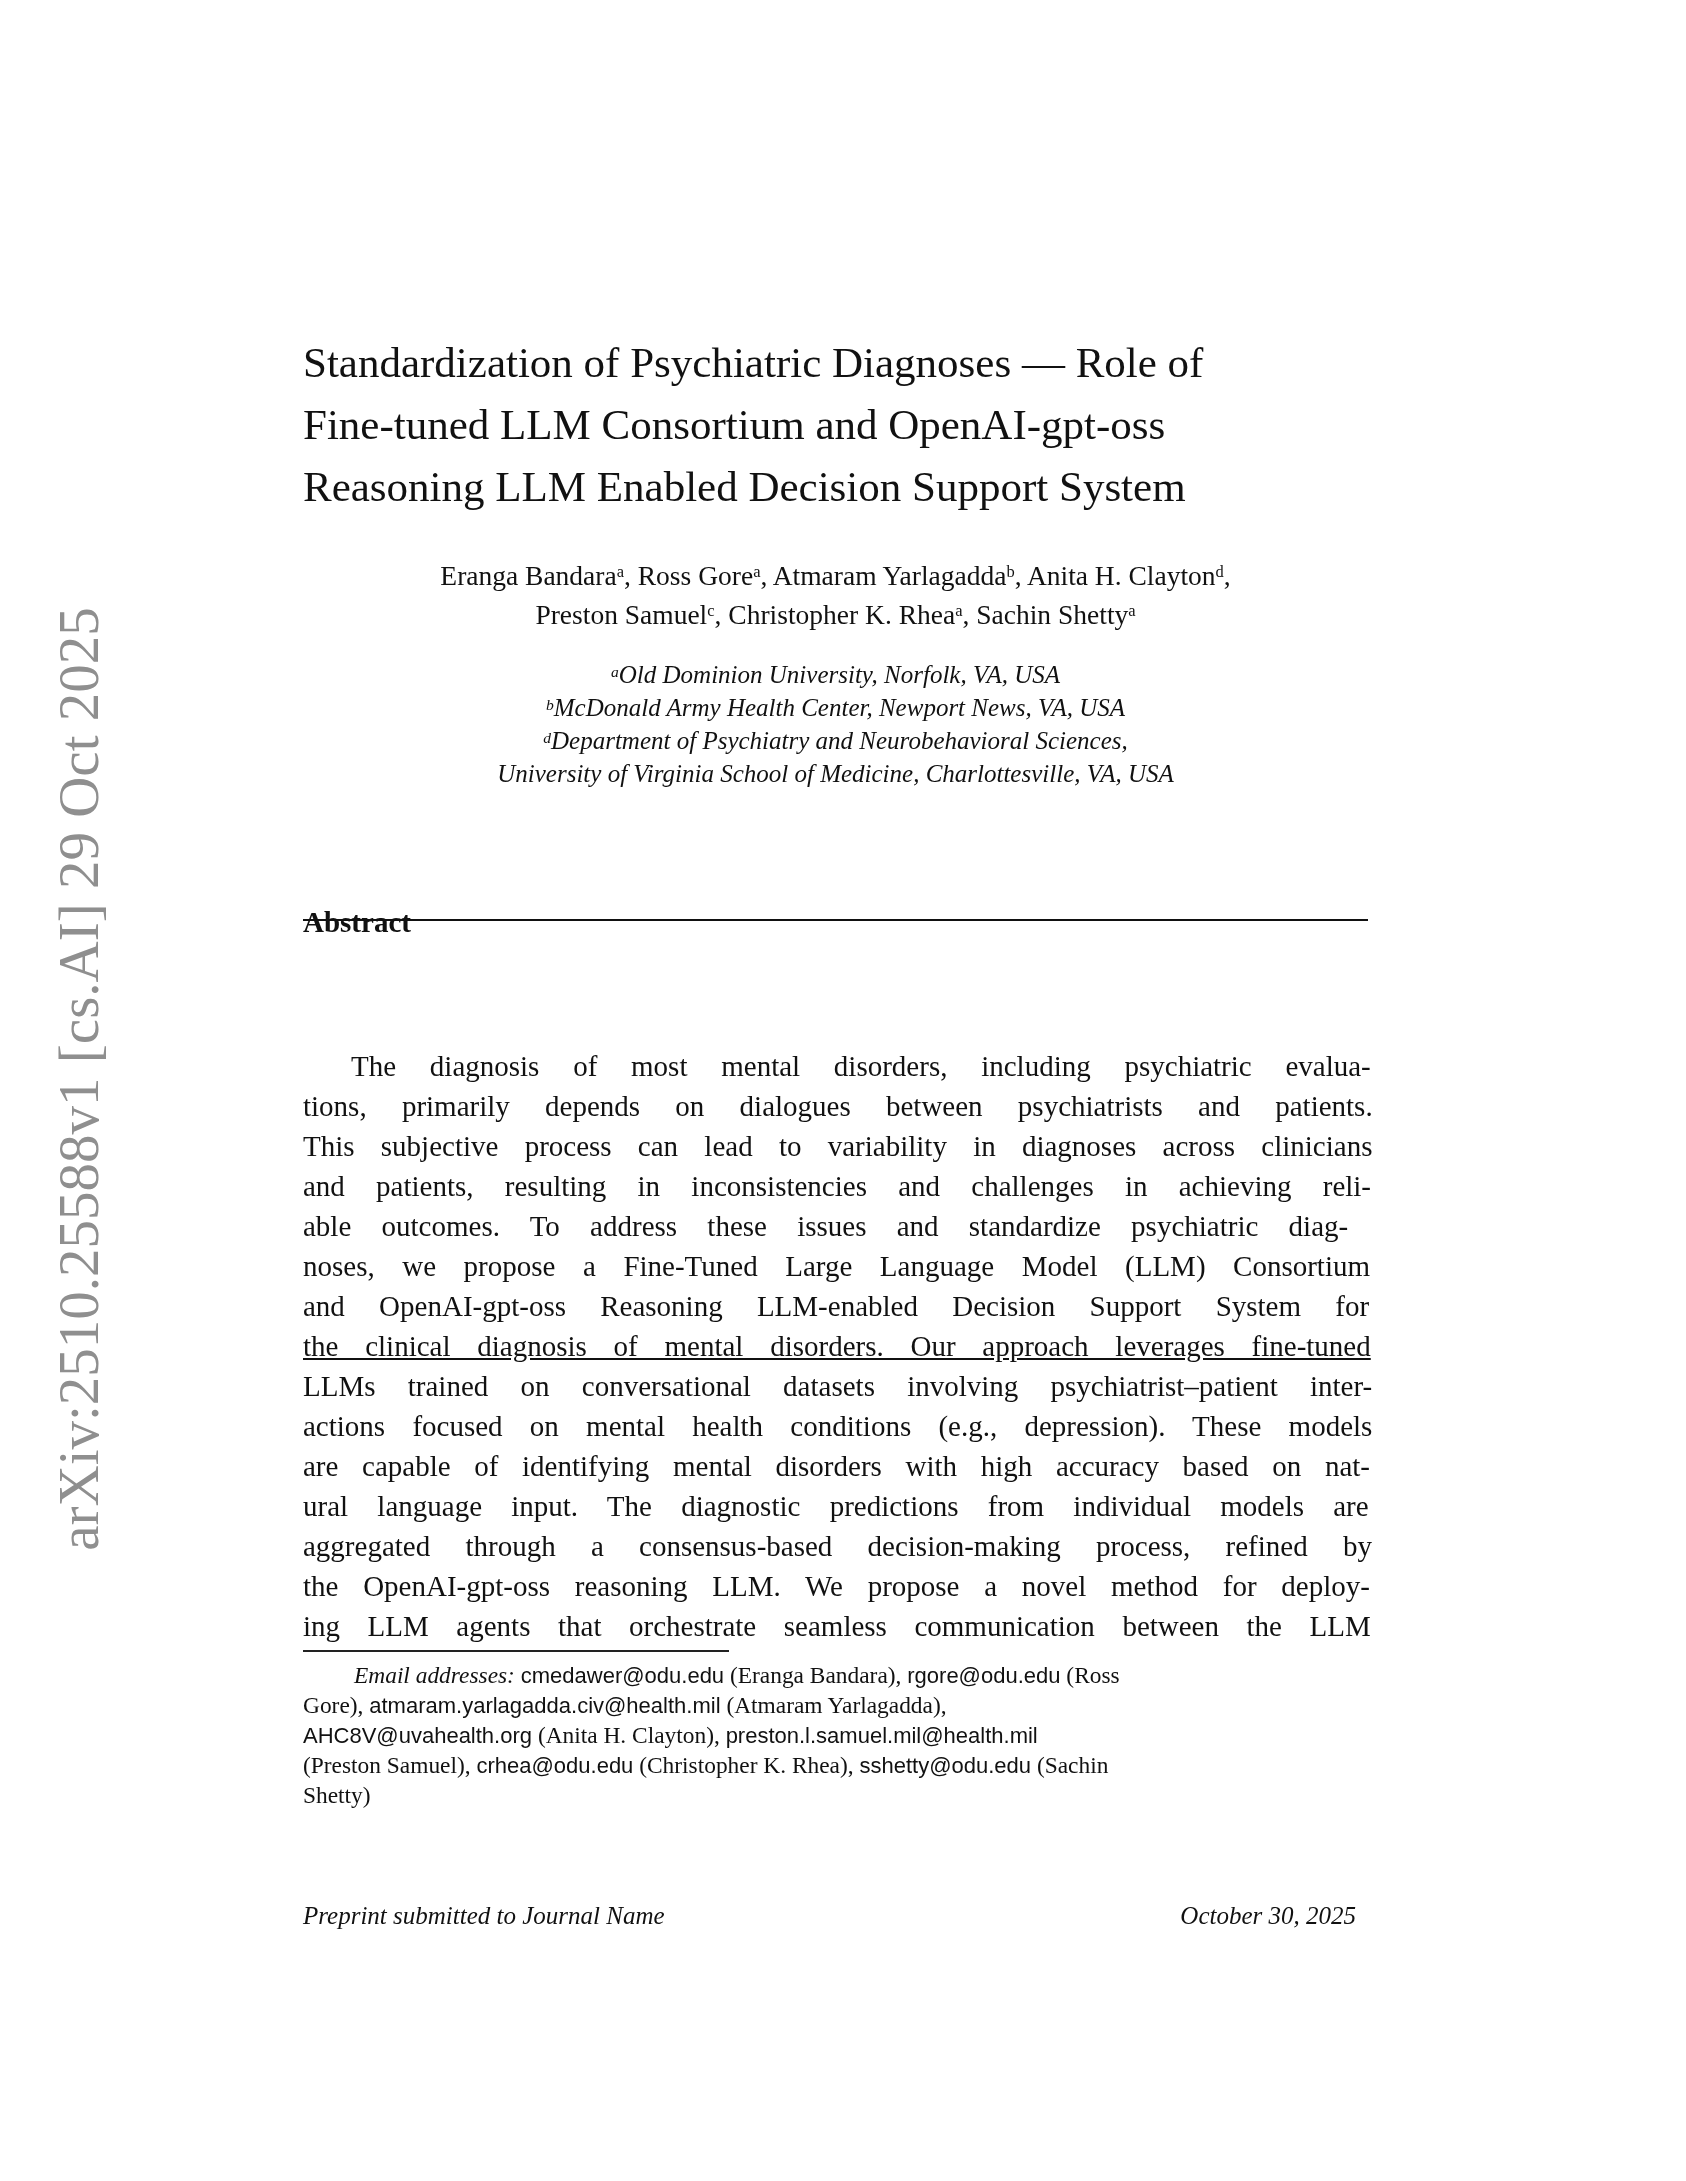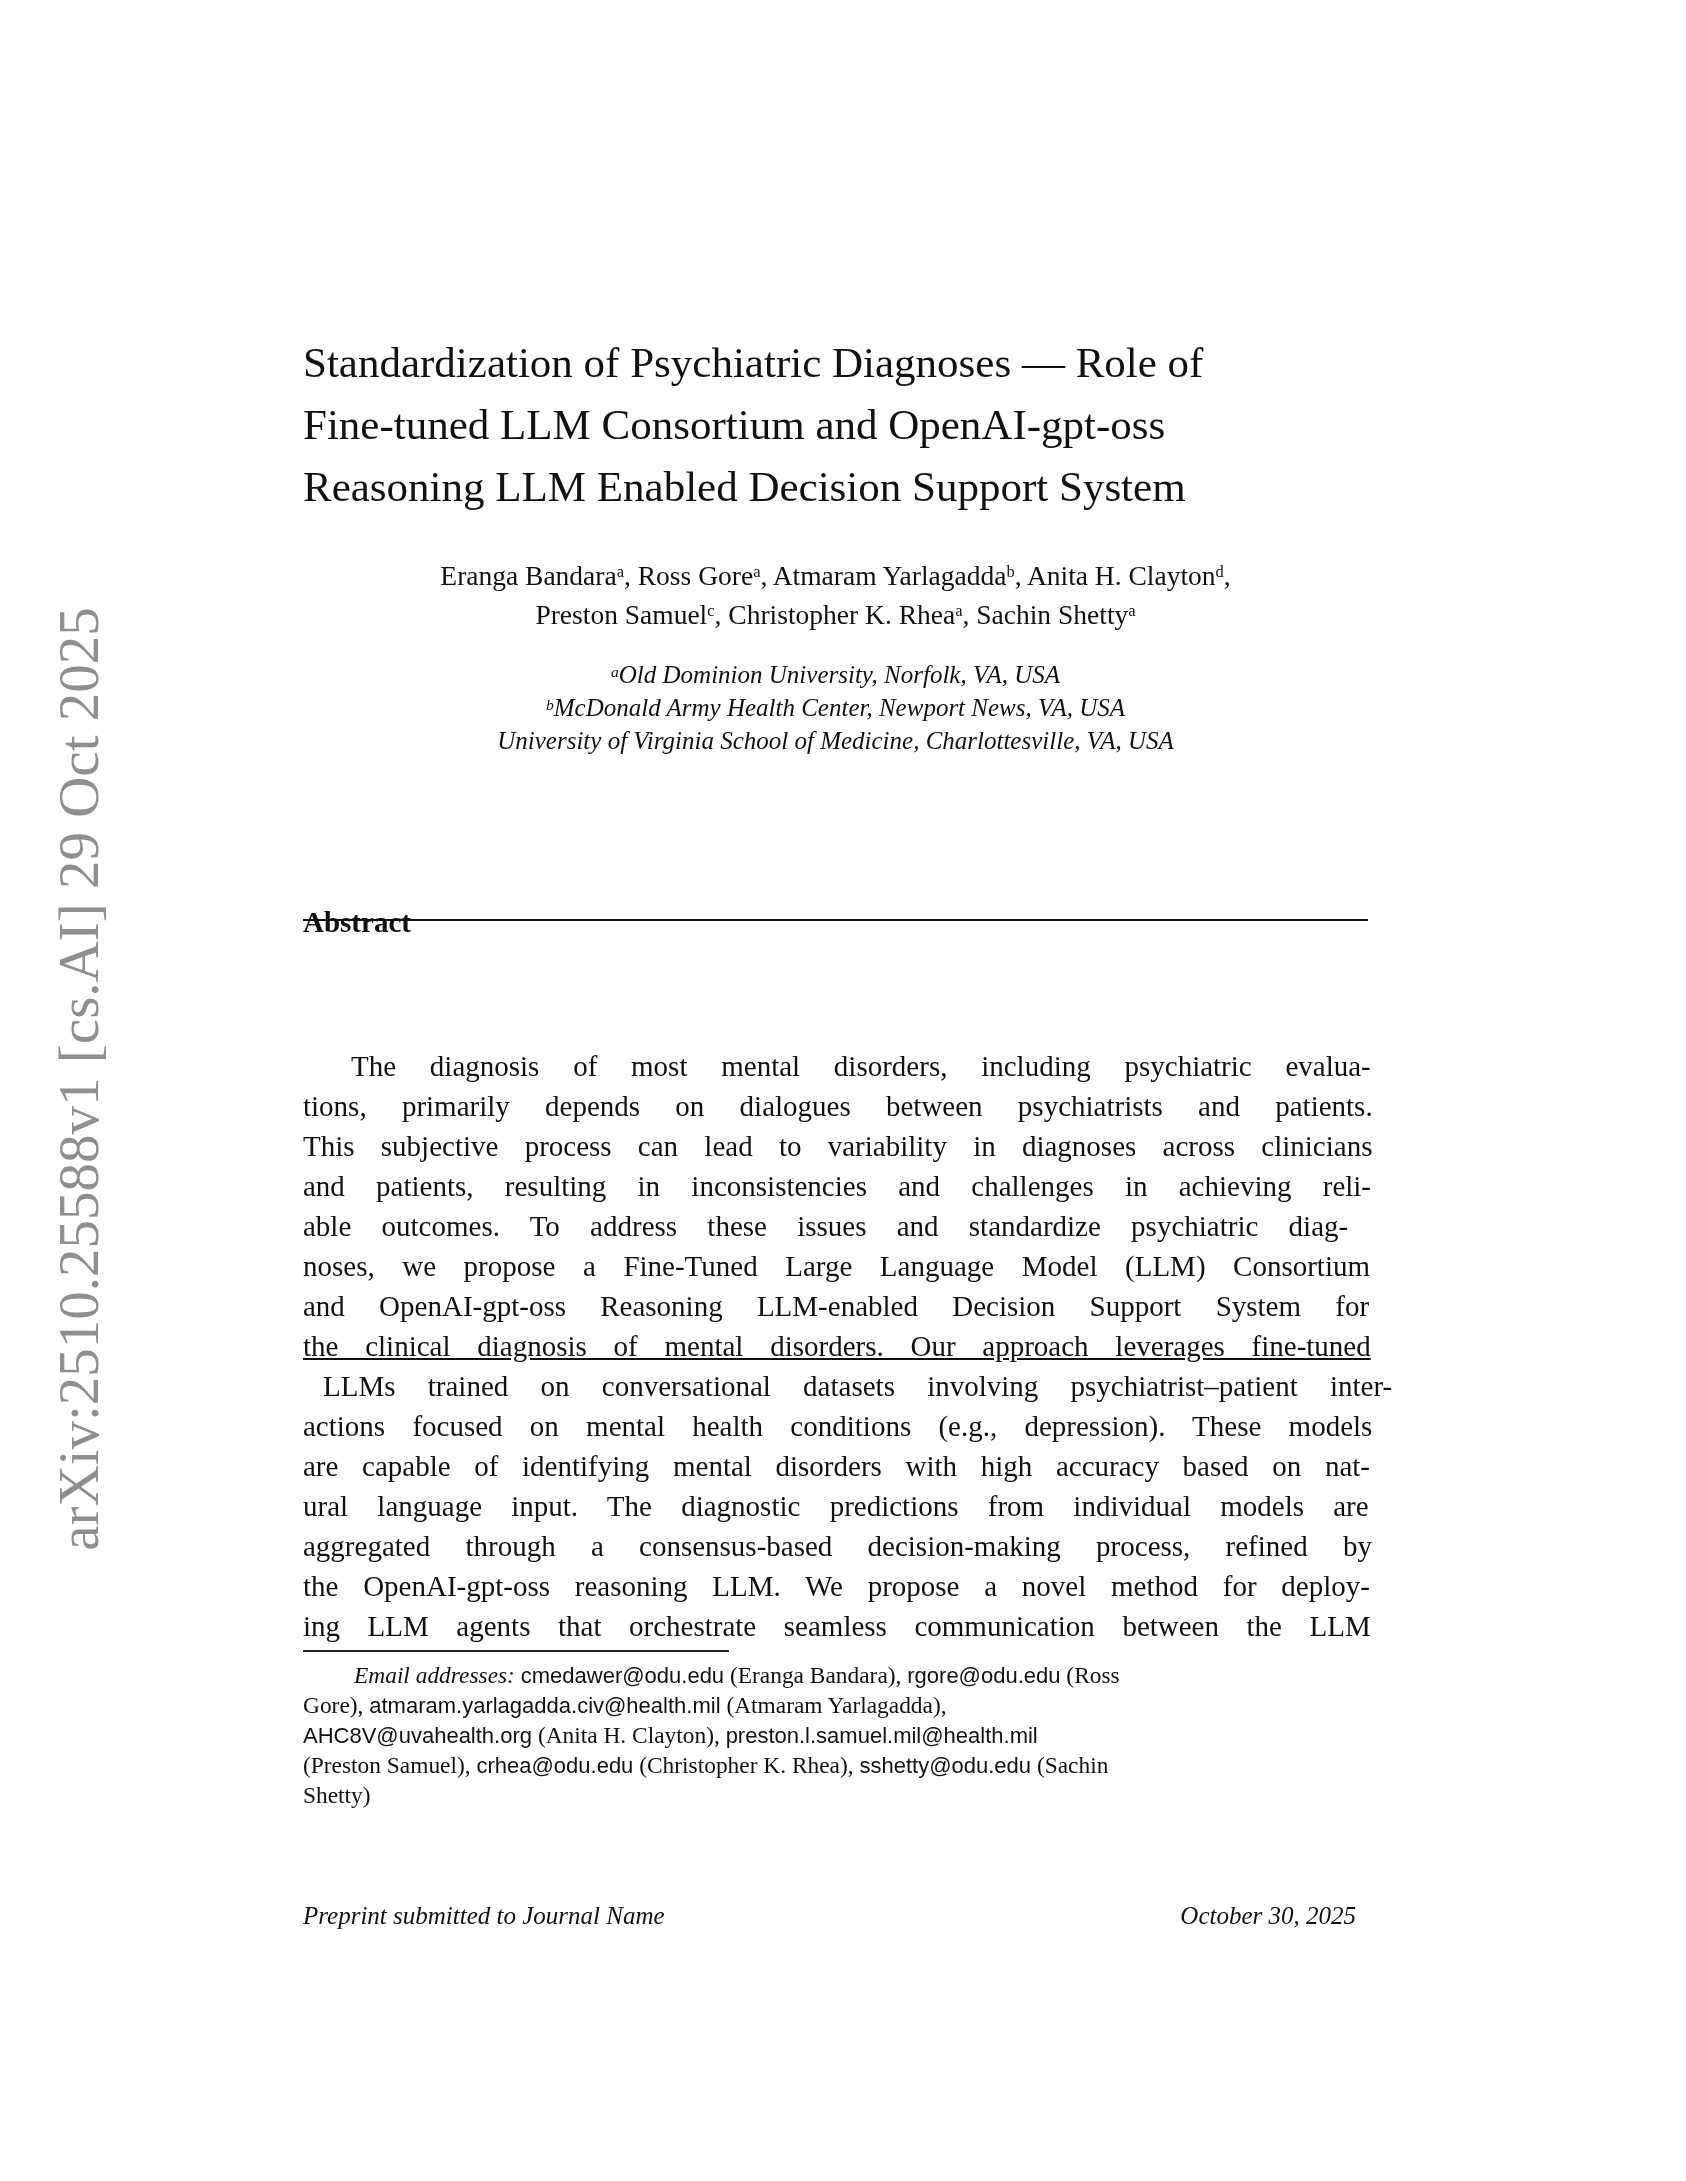--- a/index.html
+++ b/index.html
@@ -49,37 +49,38 @@
     <span>Eranga Bandara</span><sup>a</sup><span>, </span><span>Ross Gore</span><sup>a</sup><span>, </span><span>Atmaram Yarlagadda</span><sup>b</sup><span>, </span><span>Anita H. Clayton</span><sup>d</sup><span>,</span>
   </div>
   <div>
     <span>Preston Samuel</span><sup>c</sup><span>, </span><span>Christopher K. Rhea</span><sup>a</sup><span>, </span><span>Sachin Shetty</span><sup>a</sup>
   </div>
 </div>
 
 <div class="col affils">
   <div><sup>a</sup><span>Old Dominion University, Norfolk, VA, USA</span></div>
   <div><sup>b</sup><span>McDonald Army Health Center, Newport News, VA, USA</span></div>
+  <div><sup>d</sup><span>Department of Psychiatry and Neurobehavioral Sciences,</span></div>
   <div><span>University of Virginia School of Medicine, Charlottesville, VA, USA</span></div>
 </div>
 
 <div class="rule"></div>
 
 <div class="col abs-head">Abstract</div>
 
 <div class="col abs-body">
   <span class="line indent" style="display: block; text-align-last: auto; word-spacing: 26.5px;">The diagnosis of most mental disorders, including psychiatric evalua-</span>
   <span class="line" style="display: block; text-align-last: auto; word-spacing: 28px;">tions, primarily depends on dialogues between psychiatrists and patients.</span>
   <span class="line" style="display: block; text-align-last: auto; word-spacing: 19px;">This subjective process can lead to variability in diagnoses across clinicians</span>
   <span class="line" style="display: block; text-align-last: auto; word-spacing: 24px;">and patients, resulting in inconsistencies and challenges in achieving reli-</span>
   <span class="line" style="display: block; text-align-last: auto; word-spacing: 23px;">able outcomes.  To address these issues and standardize psychiatric diag-</span>
   <span class="line" style="display: block; text-align-last: auto; word-spacing: 20.3px;">noses, we propose a Fine-Tuned Large Language Model (LLM) Consortium</span>
   <span class="line" style="display: block; text-align-last: auto; word-spacing: 27px;">and OpenAI-gpt-oss Reasoning LLM-enabled Decision Support System for</span>
   <span class="line" style="display: block; text-align-last: auto; word-spacing: 19.5px; text-decoration: underline;">the clinical diagnosis of mental disorders. Our approach leverages fine-tuned</span>
-  <span class="line" style="display: block; text-align-last: auto; word-spacing: 25px; margin-left: 20px;">LLMs trained on conversational datasets involving psychiatrist–patient inter-</span>
+  <span class="line" style="display: block; text-align-last: auto; word-spacing: 25px;">LLMs trained on conversational datasets involving psychiatrist–patient inter-</span>
   <span class="line" style="display: block; text-align-last: auto; word-spacing: 20px;">actions focused on mental health conditions (e.g., depression). These models</span>
   <span class="line" style="display: block; text-align-last: auto; word-spacing: 16.4px;">are capable of identifying mental disorders with high accuracy based on nat-</span>
   <span class="line" style="display: block; text-align-last: auto; word-spacing: 22px;">ural language input. The diagnostic predictions from individual models are</span>
   <span class="line" style="display: block; text-align-last: auto; word-spacing: 28px;">aggregated through a consensus-based decision-making process, refined by</span>
   <span class="line" style="display: block; text-align-last: auto; word-spacing: 17.5px;">the OpenAI-gpt-oss reasoning LLM. We propose a novel method for deploy-</span>
   <span class="line" style="display: block; text-align-last: auto; word-spacing: 20.3px;">ing LLM agents that orchestrate seamless communication between the LLM</span>
 </div>
 
 <div class="fn-rule"></div>
 

